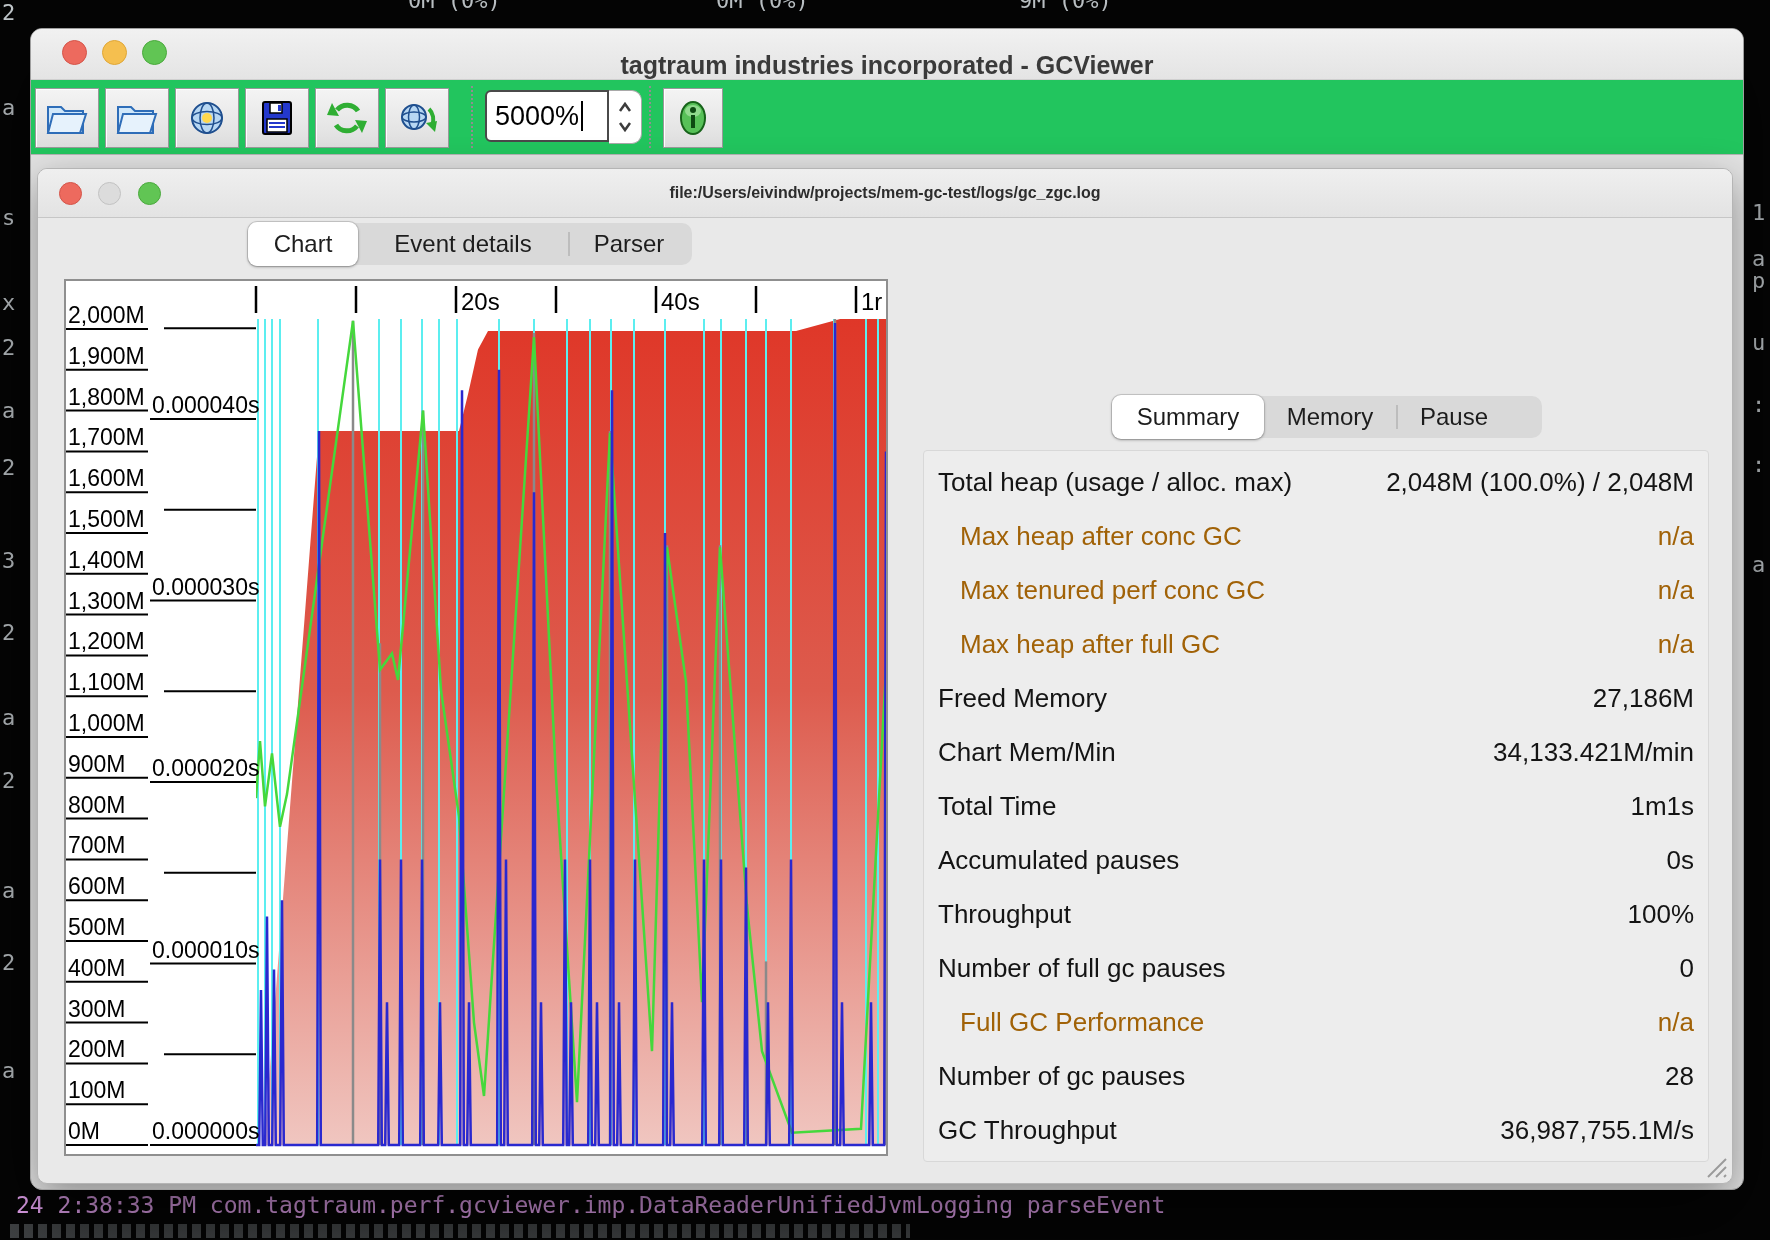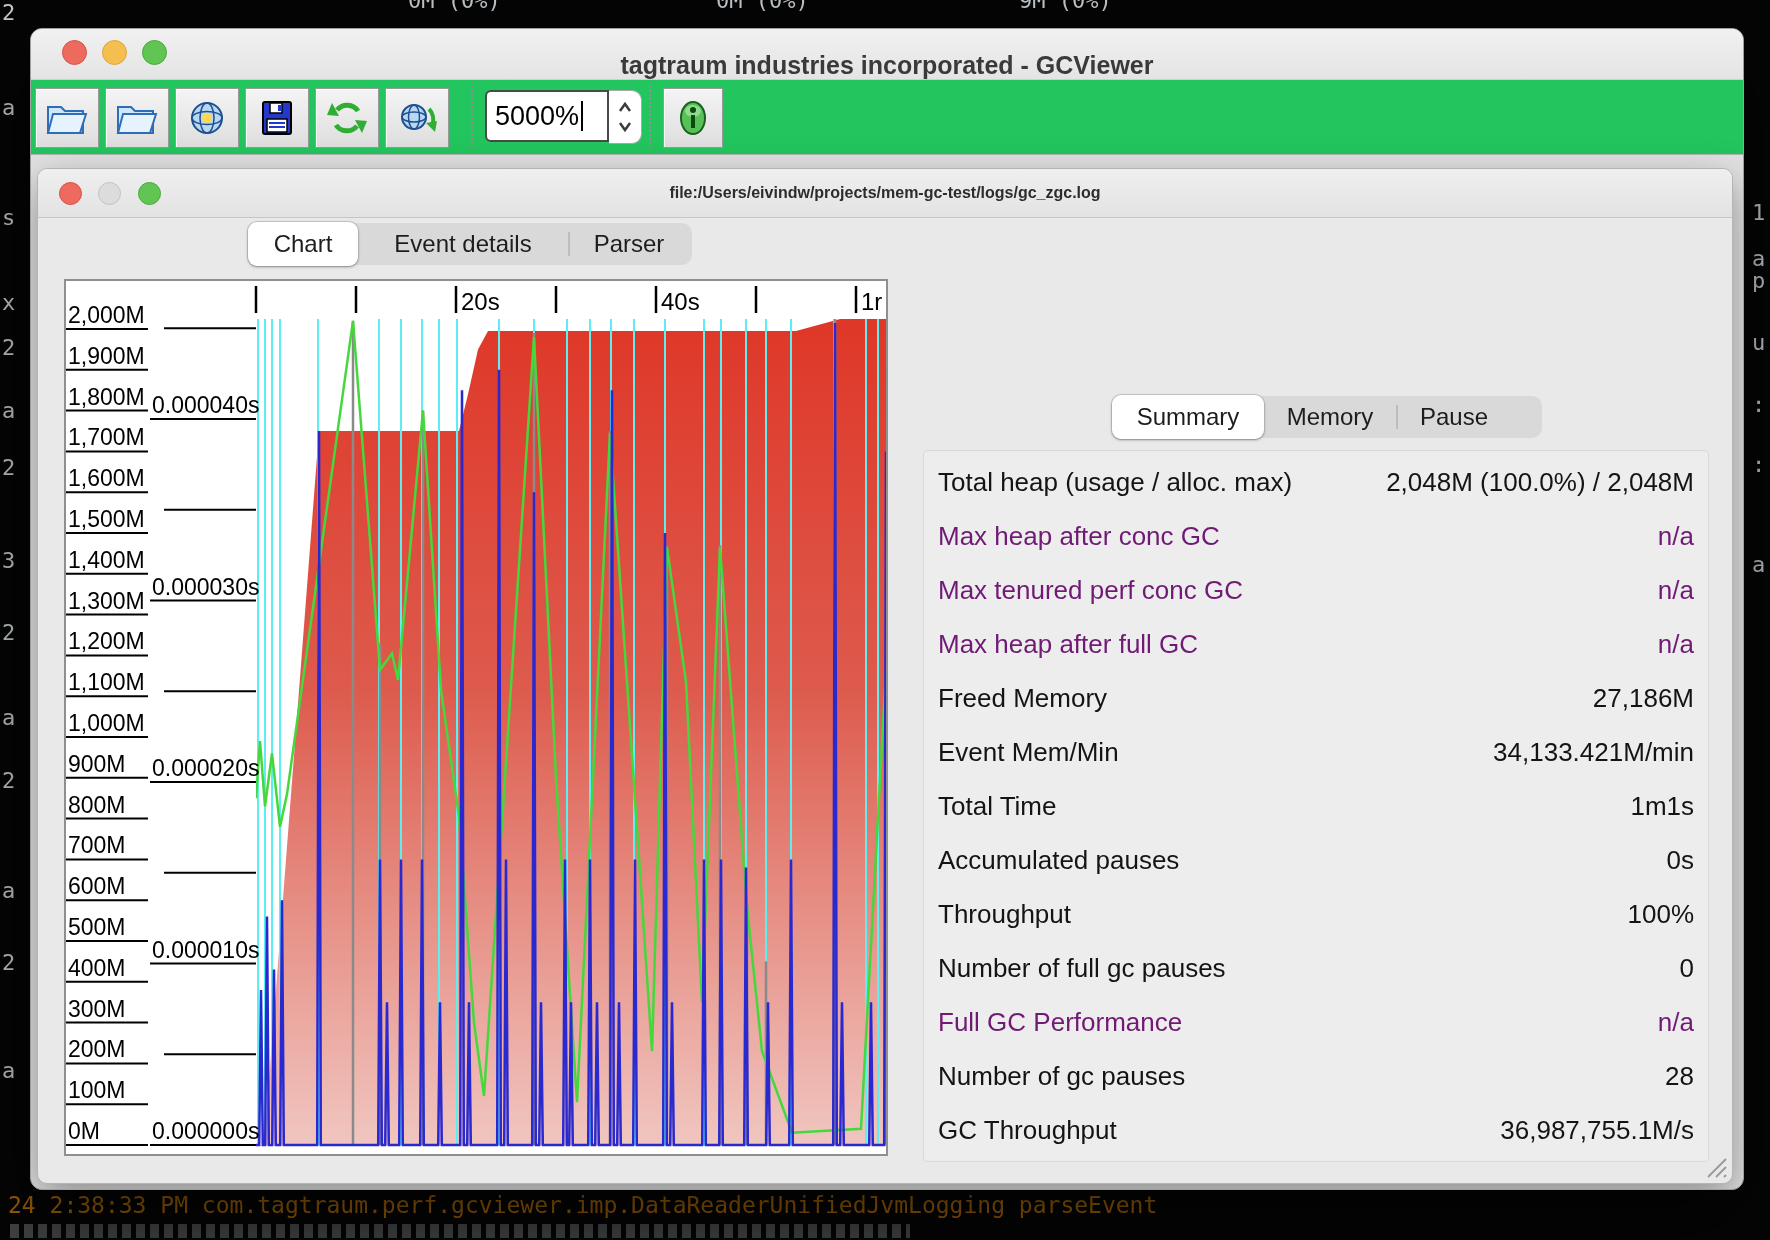--- a/index.html
+++ b/index.html
@@ -1,21 +1,21 @@
 <!DOCTYPE html>
 <html><head>
 <meta charset="utf-8">
 <style>
   html,body{margin:0;padding:0;}
   body{width:1770px;height:1240px;background:#050505;position:relative;overflow:hidden;
        font-family:"Liberation Sans",sans-serif;}
   
   #terminal-layer{position:absolute;inset:0;}
   .tl-char{position:absolute;color:#c3c9cd;font:22px "DejaVu Sans Mono",monospace;white-space:pre;}
-  .tl-log{position:absolute;left:8px;top:1192px;color:#a16207;font:23px "DejaVu Sans Mono",monospace;white-space:pre;}
+  .tl-log{position:absolute;left:16px;top:1192px;color:#f0abfc;font:23px "DejaVu Sans Mono",monospace;white-space:pre;}
   .tl-smudge{position:absolute;left:10px;top:1224px;width:900px;height:14px;opacity:.45;
       background:repeating-linear-gradient(90deg,#8d9397 0 9px,transparent 9px 14px);}
   
   .window-main{position:absolute;left:30px;top:28px;width:1712px;height:1160px;background:#e2e2e2;
       border-radius:12px;border:1px solid #9f9f9f;box-shadow:0 30px 80px rgba(0,0,0,.65);overflow:hidden;}
   .titlebar{position:relative;height:50px;background:linear-gradient(#f1f1f1,#e4e4e4);border-bottom:1px solid #cfcfcf;}
   .titlebar .title{position:absolute;left:0;right:0;top:0;line-height:50px;text-align:center;
       font-size:25px;font-weight:bold;color:#3a3a3a;margin-top:11px;}
   .light{position:absolute;top:11px;width:23px;height:23px;border-radius:50%;}
   .l-red{left:31px;background:#ed6a5e;border:1px solid #d45449;}
@@ -50,21 +50,21 @@
   
   .chart-panel{position:absolute;left:26px;top:110px;width:824px;height:877px;background:#fff;
       border:2px solid #8f8f8f;box-sizing:border-box;}
   #plot{position:absolute;left:0;top:0;width:820px;height:873px;}
   
   .sum-panel{position:absolute;left:885px;top:281px;width:786px;height:712px;background:#ededed;
       border:1px solid #d8d8d8;border-radius:4px;box-sizing:border-box;padding-top:4px;}
   .srow{height:54px;display:flex;align-items:center;justify-content:space-between;padding:0 14px;}
   .srow .lbl{font-size:26px;color:#141414;}
   .srow .val{font-size:26px;color:#141414;}
-  .srow.muted .lbl,.srow.muted .val{color:#701a75;}
+  .srow.muted .lbl,.srow.muted .val{color:#a16207;margin-left:22px;}
   .grip{position:absolute;right:4px;bottom:4px;width:26px;height:26px;}
 </style>
 </head>
 <body>
 
 <div id="terminal-layer">
   <div class="tl-log">24 2:38:33 PM com.tagtraum.perf.gcviewer.imp.DataReaderUnifiedJvmLogging parseEvent</div>
   <div class="tl-smudge"></div>
 <span class="tl-char" style="left: 408px; top: -12px;">0M (0%)</span>
     <span class="tl-char" style="left: 716px; top: -12px;">0M (0%)</span>
@@ -348,21 +348,21 @@
         </div>
         <div class="srow muted">
           <span class="lbl">Max heap after full GC</span>
           <span class="val">n/a</span>
         </div>
         <div class="srow">
           <span class="lbl">Freed Memory</span>
           <span class="val">27,186M</span>
         </div>
         <div class="srow">
-          <span class="lbl">Event Mem/Min</span>
+          <span class="lbl">Chart Mem/Min</span>
           <span class="val">34,133.421M/min</span>
         </div>
         <div class="srow">
           <span class="lbl">Total Time</span>
           <span class="val">1m1s</span>
         </div>
         <div class="srow">
           <span class="lbl">Accumulated pauses</span>
           <span class="val">0s</span>
         </div>

